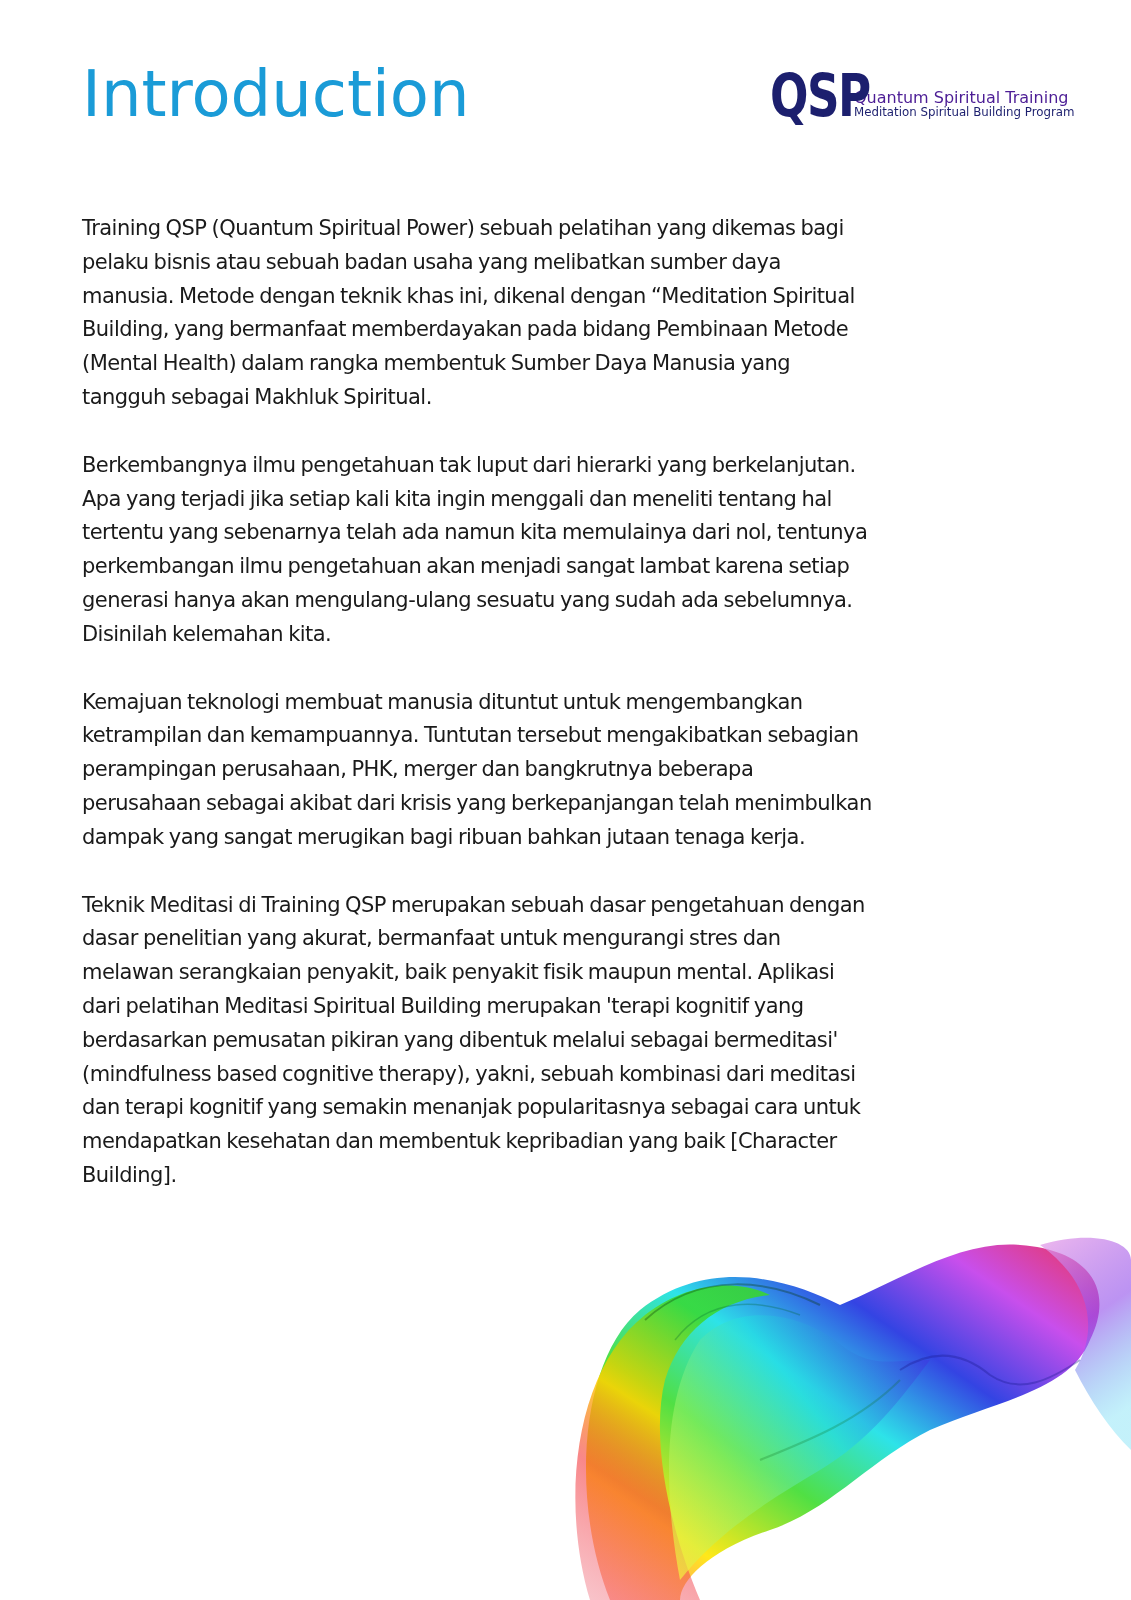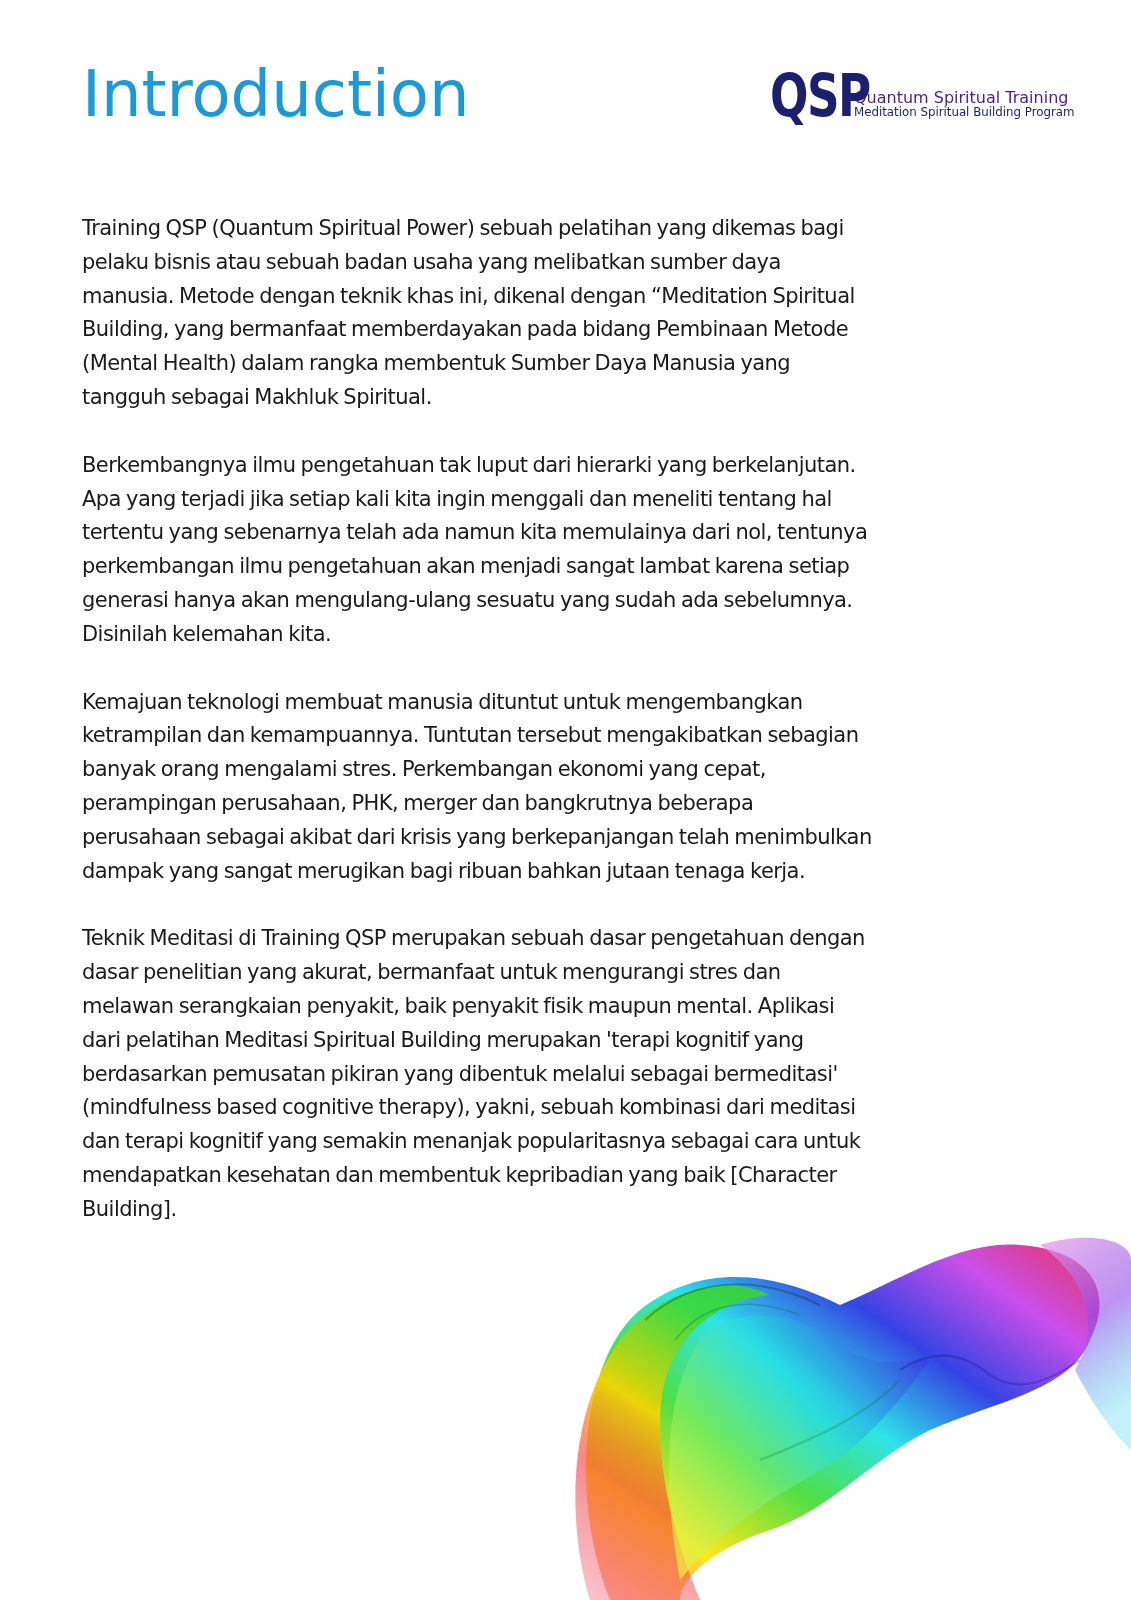--- a/index.html
+++ b/index.html
@@ -67,21 +67,20 @@
     <span>Berkembangnya ilmu pengetahuan tak luput dari hierarki yang berkelanjutan.</span>
     <span>Apa yang terjadi jika setiap kali kita ingin menggali dan meneliti tentang hal</span>
     <span>tertentu yang sebenarnya telah ada namun kita memulainya dari nol, tentunya</span>
     <span>perkembangan ilmu pengetahuan akan menjadi sangat lambat karena setiap</span>
     <span>generasi hanya akan mengulang-ulang sesuatu yang sudah ada sebelumnya.</span>
     <span>Disinilah kelemahan kita.</span>
   </p>
   <p class="para">
     <span>Kemajuan teknologi membuat manusia dituntut untuk mengembangkan</span>
     <span>ketrampilan dan kemampuannya. Tuntutan tersebut mengakibatkan sebagian</span>
-    <span>banyak orang mengalami stres. Perkembangan ekonomi yang cepat,</span>
     <span>perampingan perusahaan, PHK, merger dan bangkrutnya beberapa</span>
     <span>perusahaan sebagai akibat dari krisis yang berkepanjangan telah menimbulkan</span>
     <span>dampak yang sangat merugikan bagi ribuan bahkan jutaan tenaga kerja.</span>
   </p>
   <p class="para">
     <span>Teknik Meditasi di Training QSP merupakan sebuah dasar pengetahuan dengan</span>
     <span>dasar penelitian yang akurat, bermanfaat untuk mengurangi stres dan</span>
     <span>melawan serangkaian penyakit, baik penyakit fisik maupun mental. Aplikasi</span>
     <span>dari pelatihan Meditasi Spiritual Building  merupakan 'terapi kognitif yang</span>
     <span>berdasarkan pemusatan pikiran yang dibentuk melalui sebagai bermeditasi'</span>

